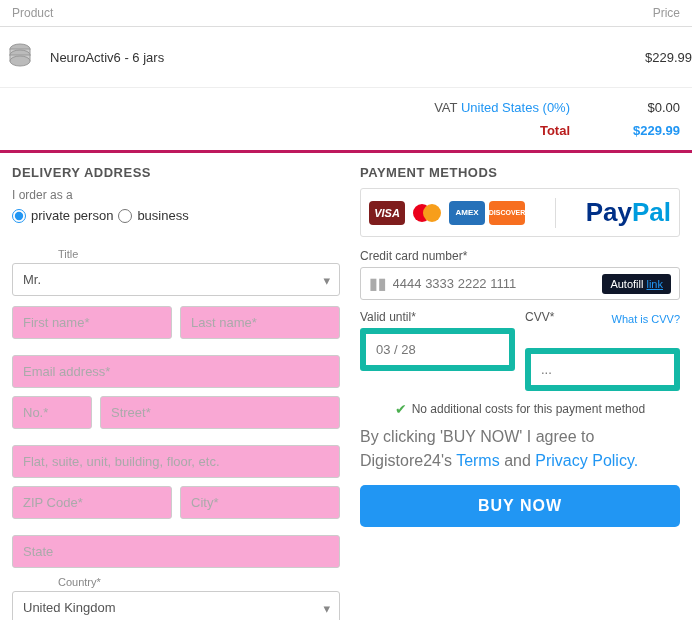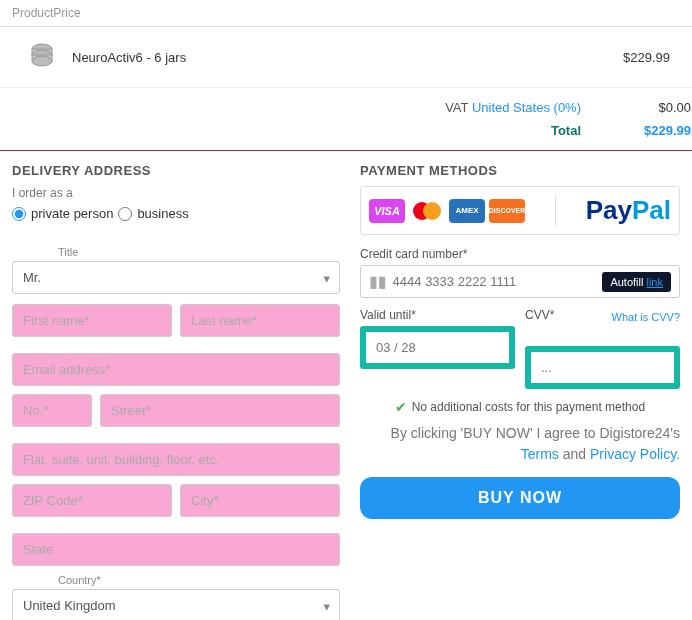--- a/index.html
+++ b/index.html
@@ -1,29 +1,29 @@
 <!DOCTYPE html>
 <html><head>
   <meta charset="utf-8">
   <style>
     * { box-sizing: border-box; margin: 0; padding: 0; }
     body { font-family: Arial, sans-serif; font-size: 13px; color: #333; background: #fff; width: 692px; }
 
-    .table-header { display: flex; justify-content: flex-start; padding: 6px 12px; border-bottom: 1px solid #ddd; color: #999; font-size: 12px; }
-    .product-row { display: flex; align-items: center; padding: 10px 22px; border-bottom: 1px solid #eee; }
+    .table-header { display: flex; justify-content: space-between; padding: 6px 12px; border-bottom: 1px solid #ddd; color: #999; font-size: 12px; }
+    .product-row { display: flex; align-items: center; padding: 10px 0; border-bottom: 1px solid #eee; }
     .product-icon { width: 40px; height: 40px; margin-right: 10px; display: flex; align-items: center; justify-content: center; }
     .product-icon svg { width: 36px; height: 36px; }
     .product-name { flex: 1; font-size: 13px; color: #333; }
     .product-price { font-size: 13px; color: #333; }
 
-    .totals-section { padding: 8px 1px; border-bottom: 1px solid #be185d; }
+    .totals-section { padding: 8px 12px; border-bottom: 3px solid #be185d; }
     .totals-row { display: flex; justify-content: flex-end; padding: 4px 0; font-size: 13px; }
     .totals-label { margin-right: 40px; color: #555; }
     .totals-value { min-width: 70px; text-align: right; color: #333; }
-    .totals-row.total .totals-label { font-weight: bold; color: #0f766e; }
+    .totals-row.total .totals-label { font-weight: bold; color: #b91c1c; }
     .totals-row.total .totals-value { color: #2196f3; font-weight: bold; }
     .vat-link { color: #2196f3; text-decoration: none; }
 
     .main-content { display: flex; padding: 12px; gap: 20px; }
 
     
     .delivery-section { flex: 1; min-width: 0; }
     .section-title { font-size: 13px; font-weight: bold; color: #555; text-transform: uppercase; margin-bottom: 8px; letter-spacing: 0.5px; }
     .order-as-label { font-size: 12px; color: #777; margin-bottom: 6px; }
     .radio-group { display: flex; gap: 5px; margin-bottom: 25px; align-items: center; }
@@ -40,21 +40,21 @@
     .form-row { display: flex; gap: 8px; margin-bottom: 8px; }
     .form-row .form-field-wrap { flex: 1; }
     .form-row .form-field-wrap.small { flex: 0 0 80px; }
     .form-field-wrap { margin-bottom: 8px; }
 
     
     .payment-section { flex: 0 0 320px; }
     .payment-methods-box { border: 1px solid #ddd; border-radius: 3px; padding: 8px; display: flex; align-items: center; justify-content: space-between; margin-bottom: 12px; }
     .card-icons { display: flex; gap: 4px; align-items: center; }
     .card-icon { width: 36px; height: 24px; border-radius: 4px; display: flex; align-items: center; justify-content: center; font-size: 10px; font-weight: bold; }
-    .visa-icon { background: #d946ef; color: #fff; font-style: italic; font-size: 11px; font-weight: bold; }
+    .visa-icon { background: #7f1d1d; color: #fff; font-style: italic; font-size: 11px; font-weight: bold; }
     .mc-icon { background: transparent; }
     .amex-icon { background: #2671b9; color: #fff; font-size: 8px; font-weight: bold; }
     .discover-icon { background: #f76f20; color: #fff; font-size: 7px; font-weight: bold; border-radius: 4px; }
     .divider-vert { width: 1px; height: 30px; background: #ddd; margin: 0 6px; }
     .paypal-logo { display: flex; align-items: center; font-size: 26px; font-weight: bold; }
     .paypal-logo .pp-blue { color: #009cde; }
     .paypal-logo .pp-dark { color: #003087; }
 
     .cc-field-wrap { margin-bottom: 10px; }
     .cc-field-label { font-size: 12px; color: #555; margin-bottom: 4px; }
@@ -66,24 +66,24 @@
 
     .expiry-cvv-row { display: flex; gap: 10px; margin-bottom: 10px; }
     .expiry-wrap, .cvv-wrap { flex: 1; }
     .field-top { display: flex; justify-content: space-between; align-items: center; margin-bottom: 20px; }
     .what-cvv { color: #2196f3; font-size: 11px; text-decoration: none; cursor: pointer; }
     .expiry-input, .cvv-input { width: 100%; border: 6px solid #14b8a6; border-radius: 3px; padding: 8px 10px; font-size: 13px; color: #aaa; background: #fff; }
 
     .no-cost-note { display: flex; align-items: center; gap: 5px; justify-content: center; font-size: 12px; color: #555; margin-bottom: 8px; }
     .check-icon { color: #4caf50; font-size: 14px; }
 
-    .terms-text { font-size: 14px; color: #777; text-align: right; margin-bottom: 12px; line-height: 1.5; }
+    .terms-text { font-size: 16px; color: #777; text-align: left; margin-bottom: 12px; line-height: 1.5; }
     .terms-link { color: #2196f3; text-decoration: none; }
 
-    .buy-now-btn { width: 100%; background: #2196f3; color: #fff; border: none; border-radius: 12px; padding: 12px; font-size: 16px; font-weight: bold; cursor: pointer; letter-spacing: 1px; }
+    .buy-now-btn { width: 100%; background: #2196f3; color: #fff; border: none; border-radius: 5px; padding: 12px; font-size: 16px; font-weight: bold; cursor: pointer; letter-spacing: 1px; }
 
     .mc-circles { display: flex; }
     .mc-red { width: 18px; height: 18px; border-radius: 50%; background: #eb001b; }
     .mc-orange { width: 18px; height: 18px; border-radius: 50%; background: #f79e1b; margin-left: -8px; }
   </style>
 </head>
 <body>
 
 <div class="table-header">
   <span>Product</span>

